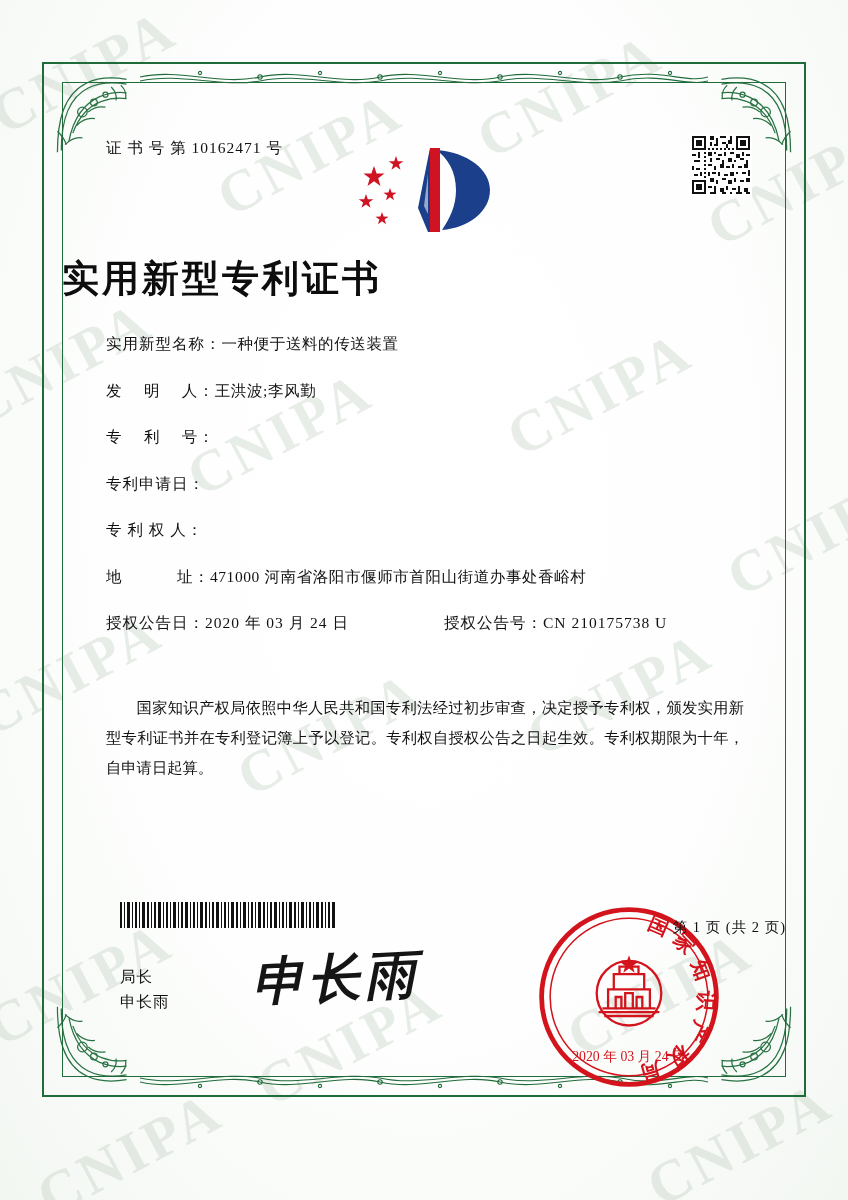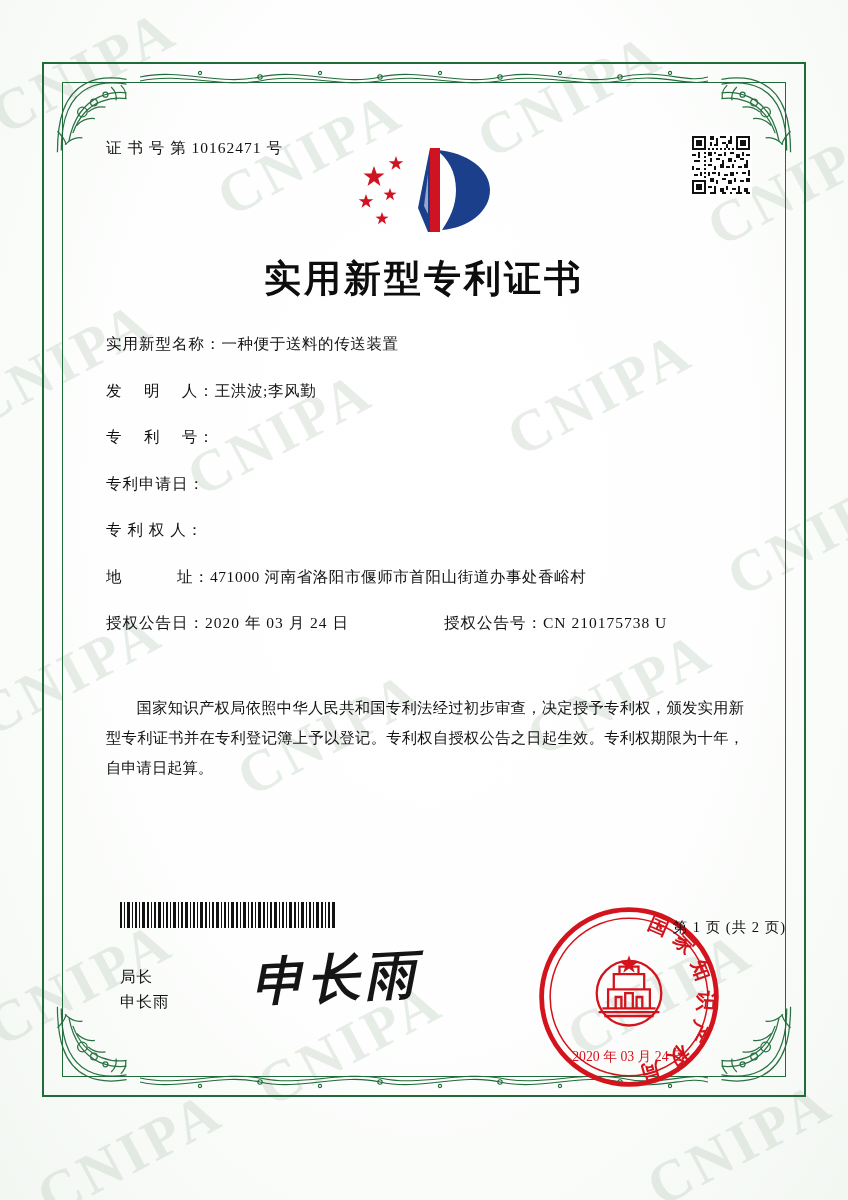--- a/index.html
+++ b/index.html
@@ -120,21 +120,21 @@
     width: 160px;
     height: 100px;
   }
   .logo svg { display:block; width:100%; height:100%; }
 
   .doc-title {
     position: absolute;
     left: 0;
     right: 0;
     top: 172px;
-    text-align: center;
+    text-align: left;
     font-family: "Liberation Serif", serif;
     font-weight: bold;
     font-size: 37px;
     letter-spacing: 3px;
     color: #0d0d0d;
   }
 
   .fields {
     position: absolute;
     left: 44px;

